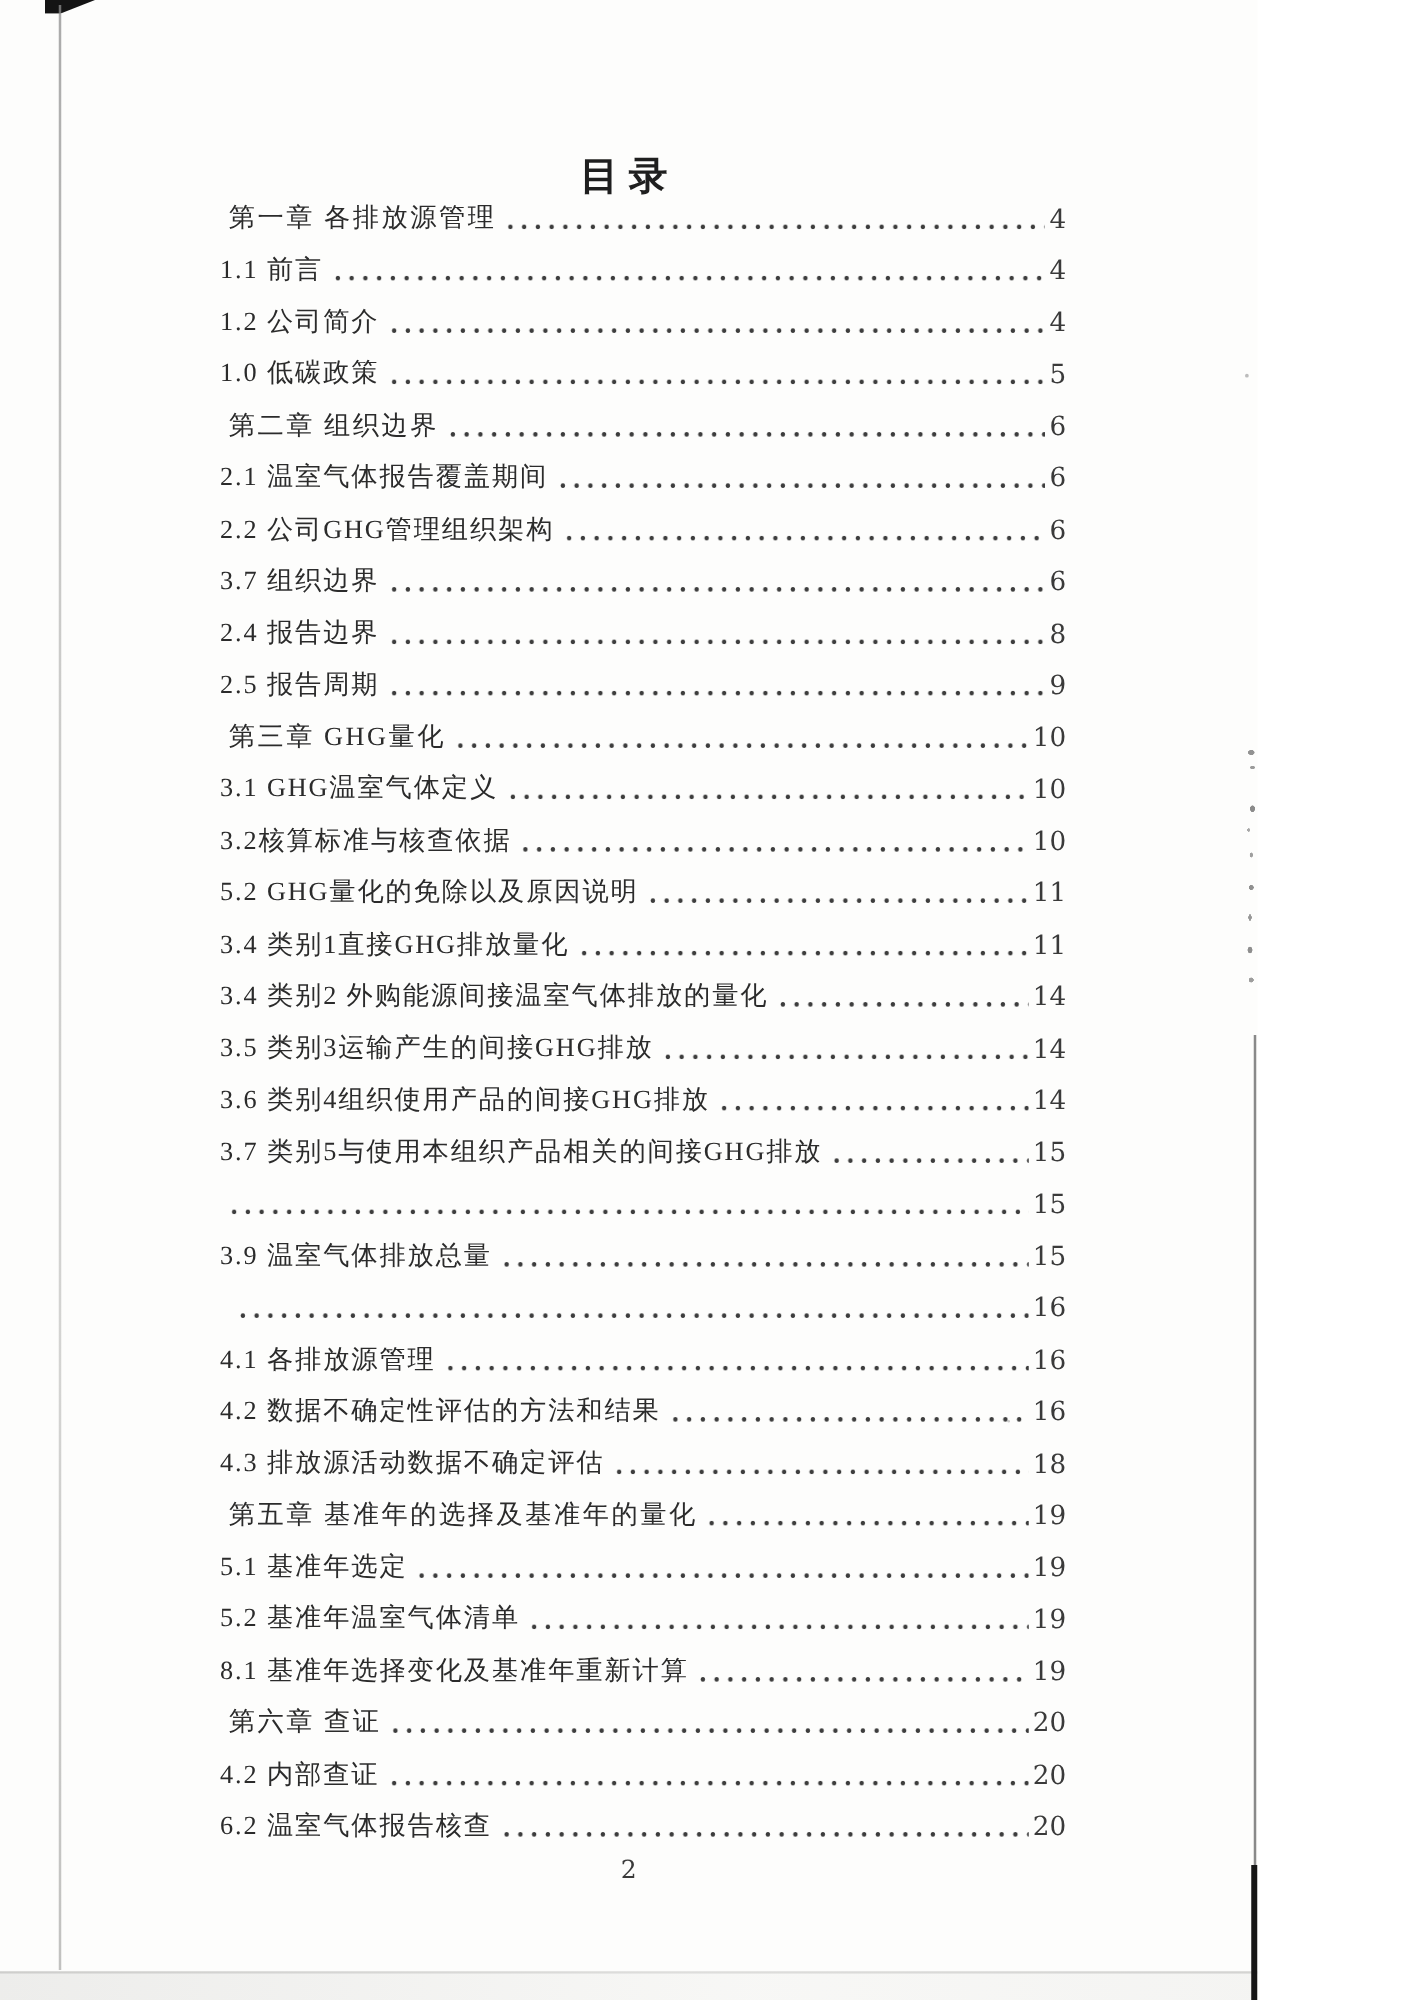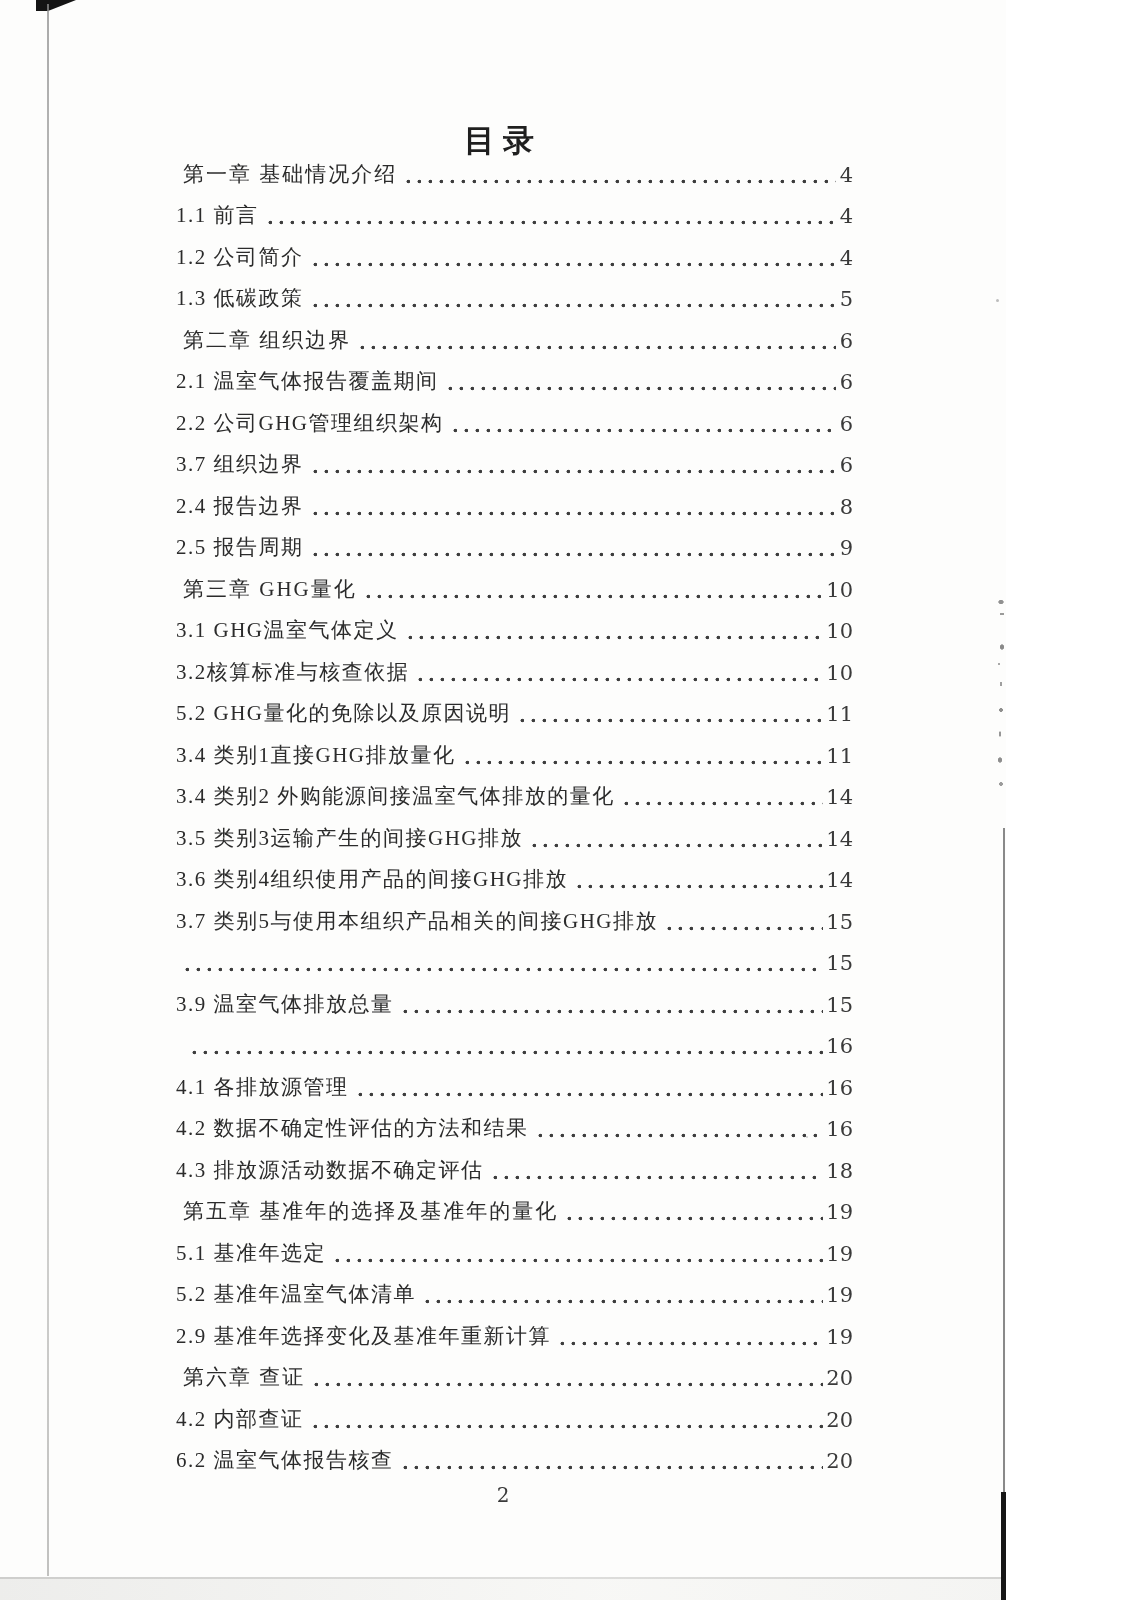--- a/index.html
+++ b/index.html
@@ -113,39 +113,39 @@
   <div class="scan-bar-bottom-right"></div>
   <div class="bleed-marks-right"></div>
   <div class="scan-speck speck-1"></div>
   <div class="scan-speck speck-2"></div>
   <div class="scan-speck speck-3"></div>
 
   <div class="toc-title">目录</div>
 
   <div class="toc-list">
   <div class="toc-row chapter">
-    <span class="entry-label">第一章 基础情况介绍</span>
+    <span class="entry-label">第一章 各排放源管理</span>
     <span class="leader"></span>
     <span class="entry-page">4</span>
   </div>
 
   <div class="toc-row">
     <span class="entry-label">1.1 前言</span>
     <span class="leader"></span>
     <span class="entry-page">4</span>
   </div>
 
   <div class="toc-row">
     <span class="entry-label">1.2 公司简介</span>
     <span class="leader"></span>
     <span class="entry-page">4</span>
   </div>
 
   <div class="toc-row">
-    <span class="entry-label">1.3 低碳政策</span>
+    <span class="entry-label">1.0 低碳政策</span>
     <span class="leader"></span>
     <span class="entry-page">5</span>
   </div>
 
   <div class="toc-row chapter">
     <span class="entry-label">第二章 组织边界</span>
     <span class="leader"></span>
     <span class="entry-page">6</span>
   </div>
 
@@ -279,21 +279,21 @@
     <span class="entry-page">19</span>
   </div>
 
   <div class="toc-row">
     <span class="entry-label">5.2 基准年温室气体清单</span>
     <span class="leader"></span>
     <span class="entry-page">19</span>
   </div>
 
   <div class="toc-row">
-    <span class="entry-label">2.9 基准年选择变化及基准年重新计算</span>
+    <span class="entry-label">8.1 基准年选择变化及基准年重新计算</span>
     <span class="leader"></span>
     <span class="entry-page">19</span>
   </div>
 
   <div class="toc-row chapter">
     <span class="entry-label">第六章 查证</span>
     <span class="leader"></span>
     <span class="entry-page">20</span>
   </div>
 

